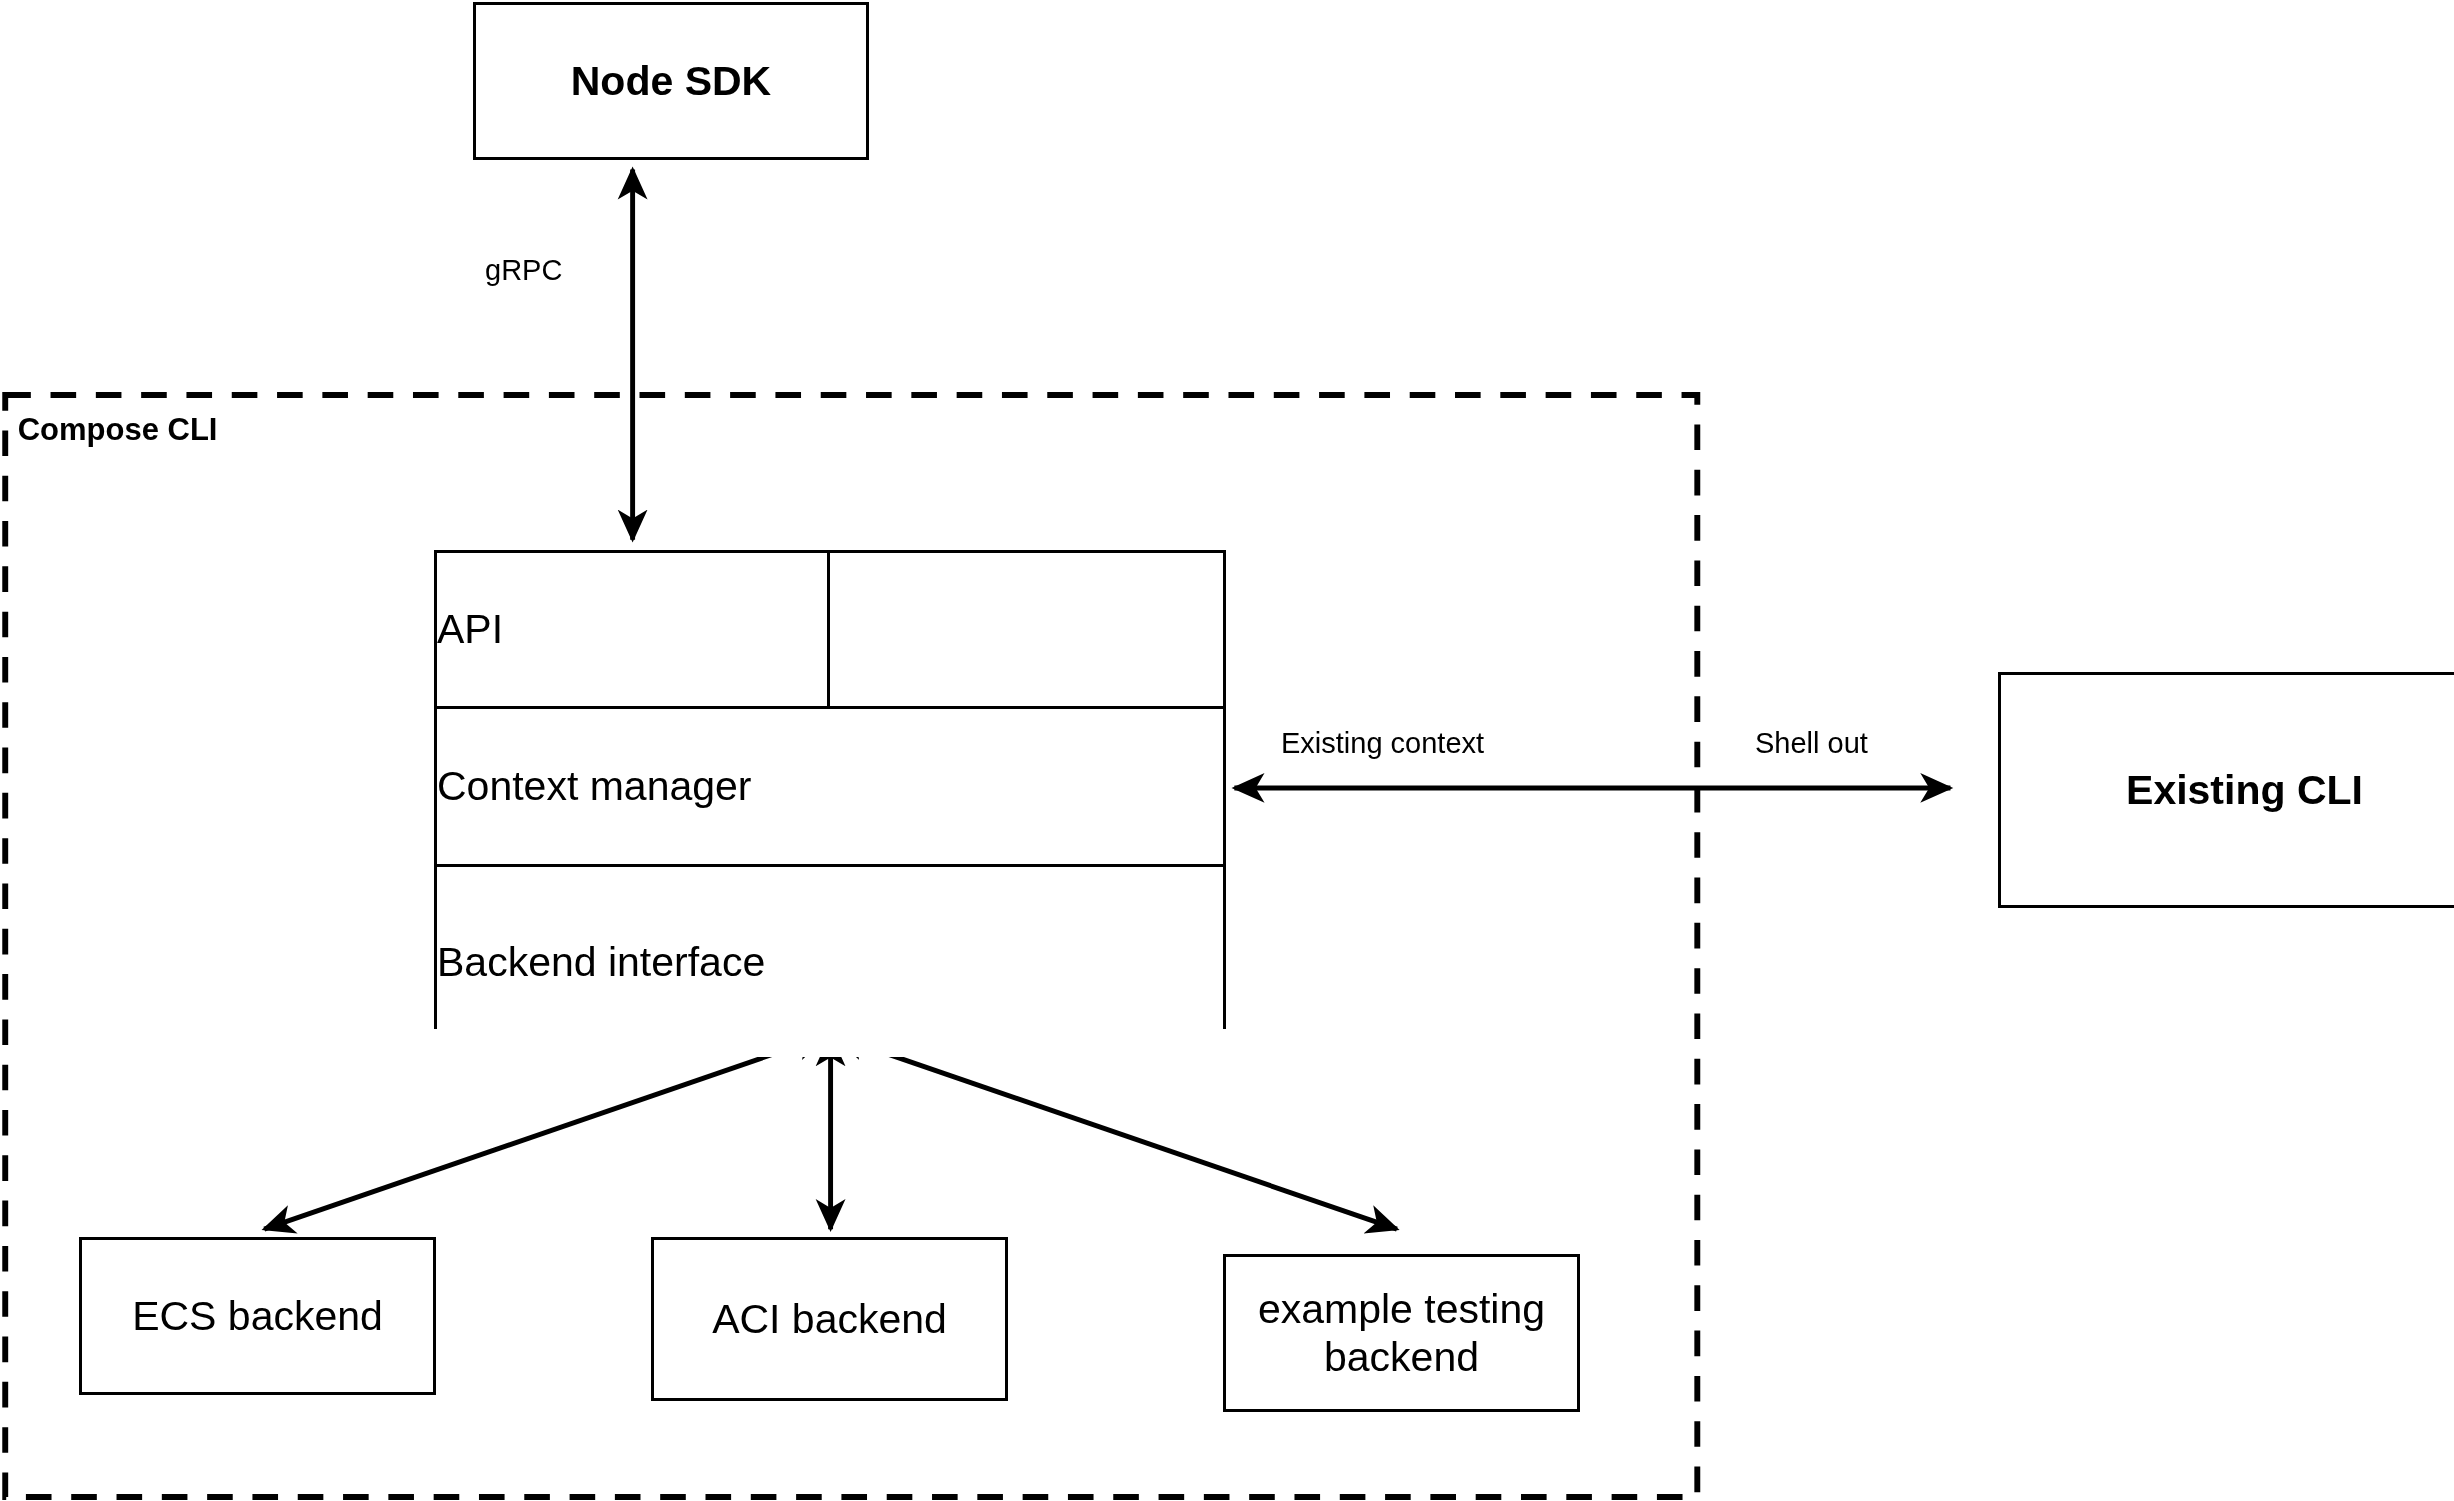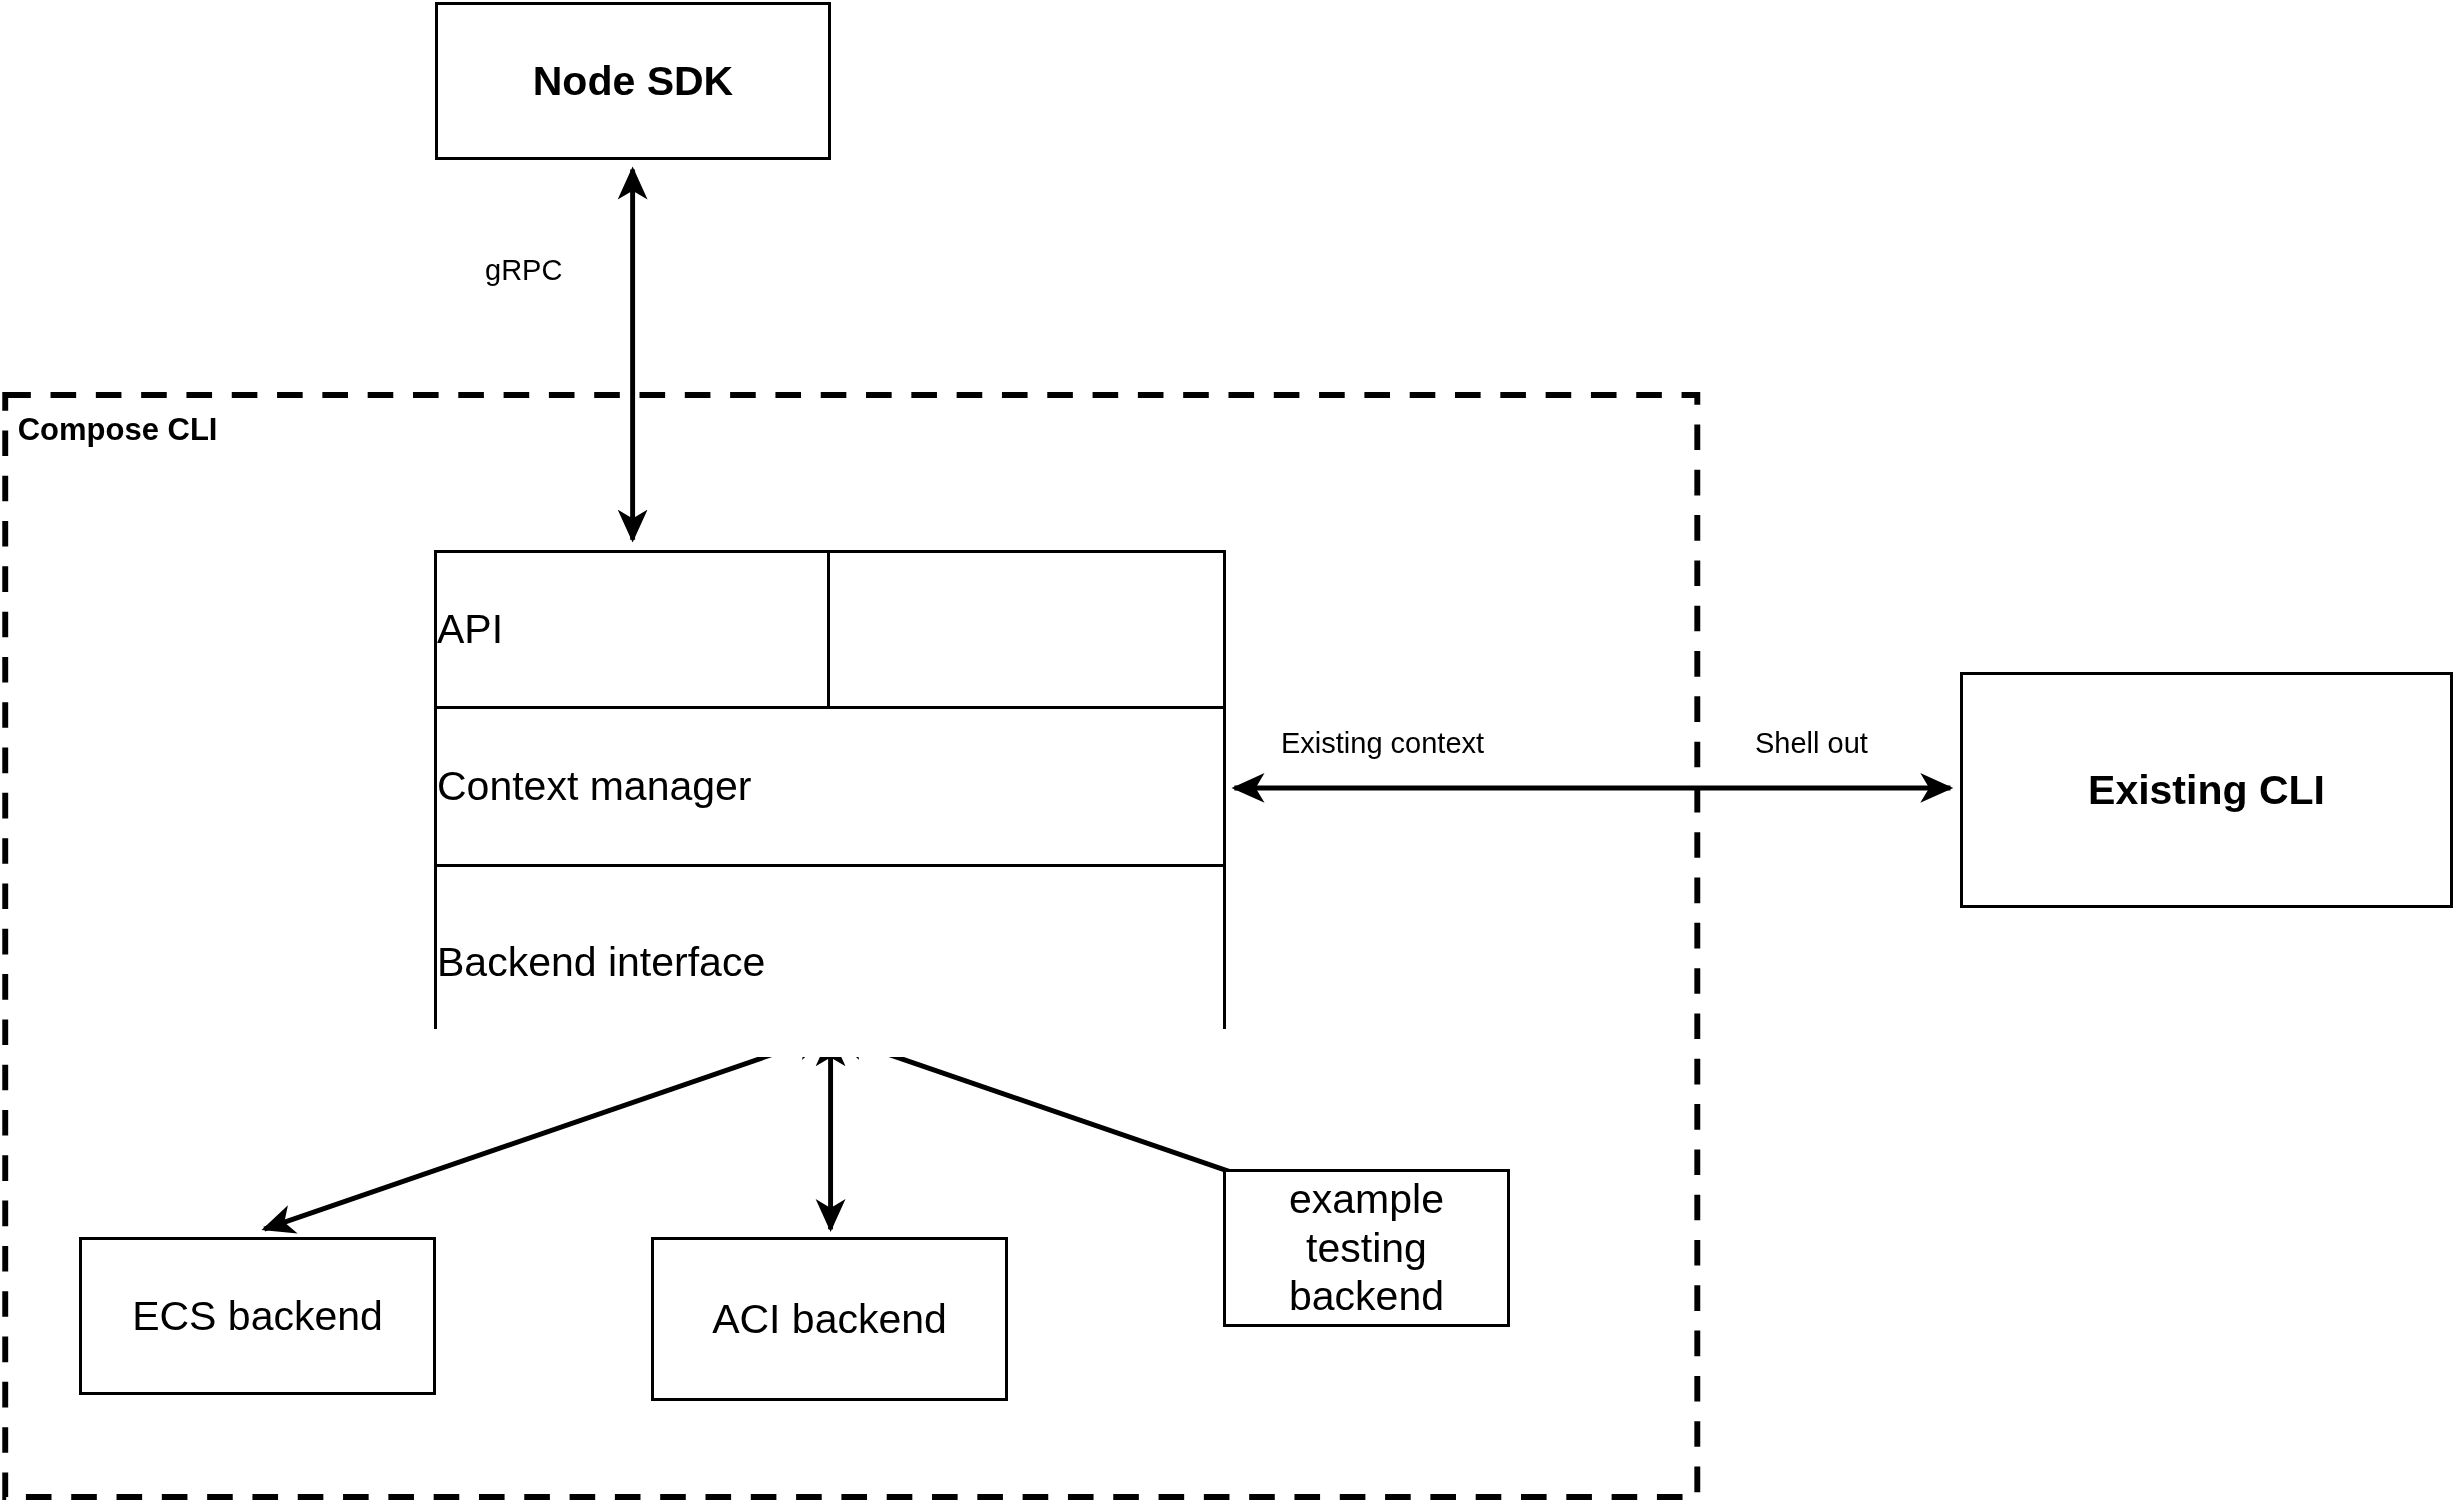--- a/index.html
+++ b/index.html
@@ -29,21 +29,21 @@
     border: 3.9px solid #000000;
     background: #ffffff;
     display: flex;
     align-items: center;
     justify-content: center;
     text-align: center;
     color: #000000;
     font-size: 41px;
     line-height: 1.18;
   }
-  .node.bold { font-weight: bold; }
+  .node.bold { font-weight: bold; margin-left: 38px; }
   .group-label {
     position: absolute;
     color: #000000;
     font-size: 31px;
     font-weight: bold;
     white-space: nowrap;
   }
   .edge-label {
     position: absolute;
     color: #000000;
@@ -137,21 +137,21 @@
   </div>
 
   <div class="node" style="left:79px; top:1237px; width:357px; height:158px;">
     <span>ECS backend</span>
   </div>
 
   <div class="node" style="left:651px; top:1237px; width:357px; height:164px;">
     <span>ACI backend</span>
   </div>
 
-  <div class="node" style="left:1223px; top:1169px; width:287px; height:158px;">
+  <div class="node" style="left:1223px; top:1254px; width:357px; height:158px;">
     <span style="display:block;">
       <span style="display:block;">example testing</span>
       <span style="display:block;">backend</span>
     </span>
   </div>
 
 </div>
 
 
 </body></html>

